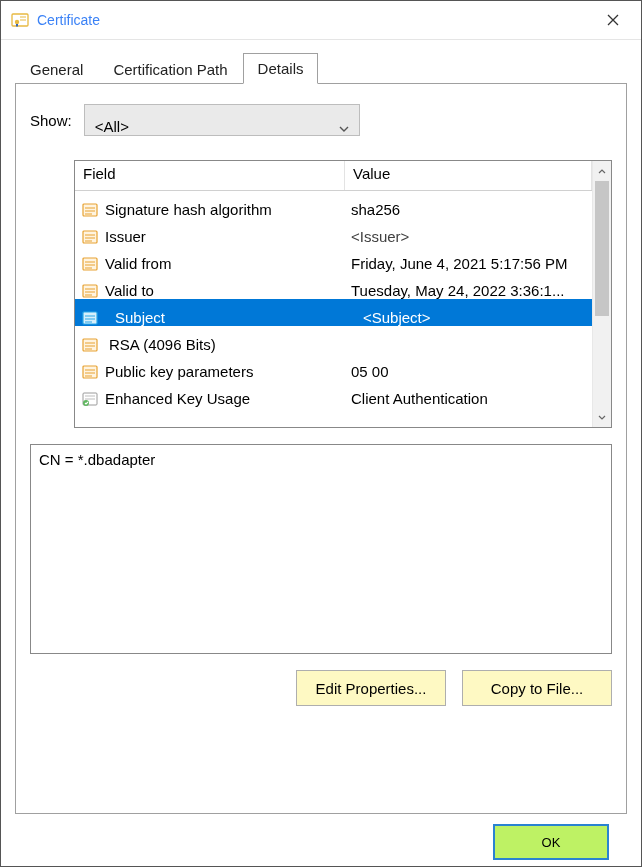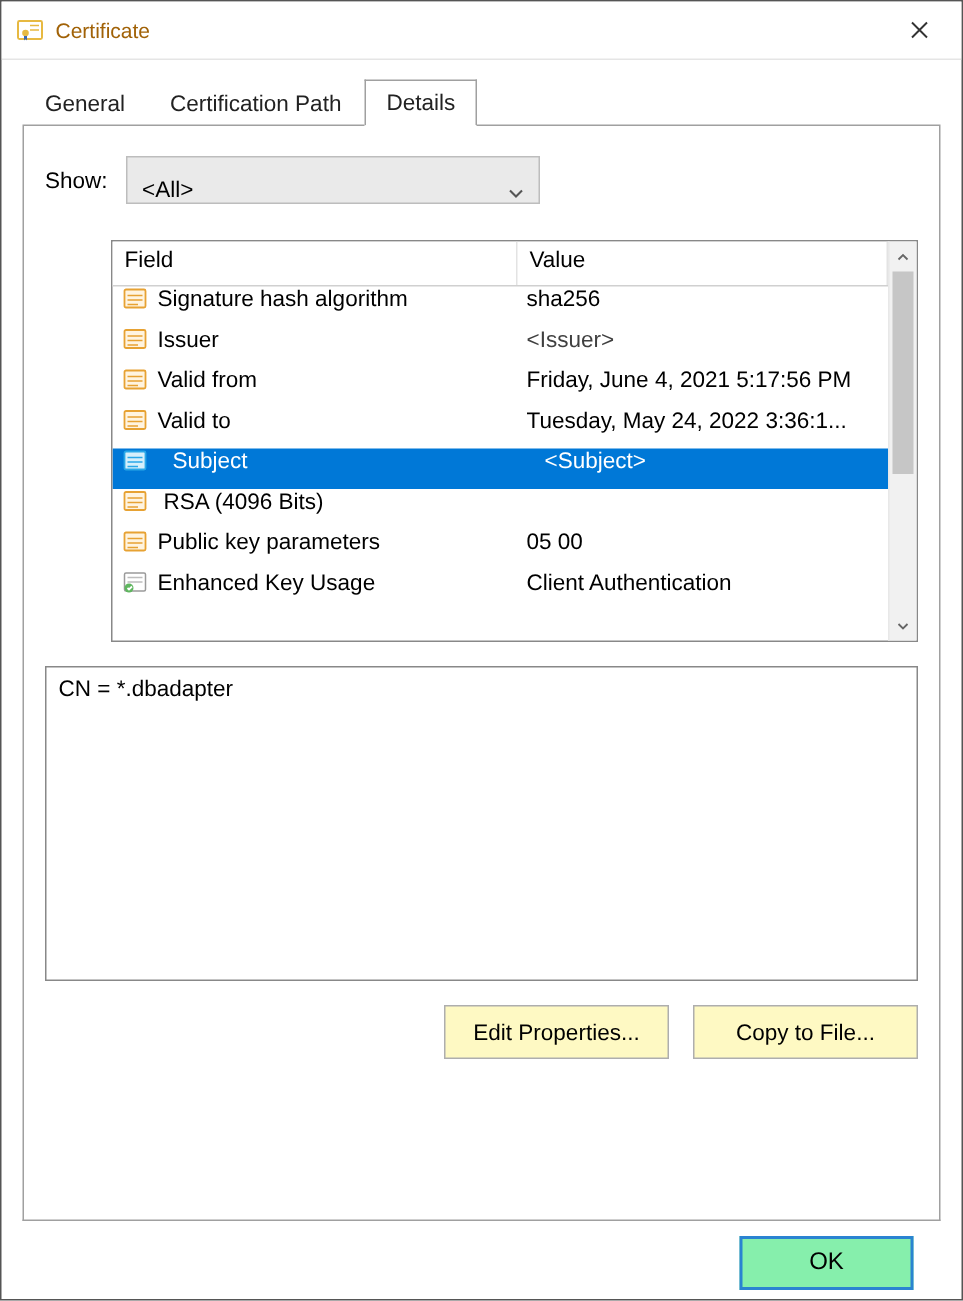--- a/index.html
+++ b/index.html
@@ -22,21 +22,21 @@
       background: #fff;
     }
     .titlebar .icon {
       width: 18px; height: 18px;
       margin: 0 8px 0 4px;
       display: inline-flex; align-items: center; justify-content: center;
     }
     .titlebar .title {
       font-size: 14px;
       flex: 1;
-      color: #a16207;
+      color: #3b82f6;
     }
     .titlebar .close {
       width: 44px; height: 28px;
       display: flex; align-items: center; justify-content: center;
       font-size: 15px;
       color: #333;
     }
     .hr { height: 1px; background: #e5e5e5; }
 
     
@@ -110,21 +110,21 @@
       padding: 4px 8px;
       font-size: 15px;
       border-right: 1px solid #e3e3e3;
     }
     .col.field { width: 270px; }
     .col.value { flex: 1; }
     .rows { }
     .row {
       display: flex;
       height: 27px;
-      align-items: flex-start;
+      align-items: flex-end;
       white-space: nowrap;
       overflow: hidden;
     }
     .row.selected {
       background: #0078d7;
       color: #fff;
     }
     .row .iconcell {
       width: 28px;
       display: flex; align-items: center; justify-content: center;
@@ -189,23 +189,23 @@
 
     
     .footer {
       display: flex; justify-content: flex-end;
       padding: 0 18px 0 0;
       margin-top: 10px;
     }
     .okbtn {
       width: 116px; height: 36px;
       border: 2px solid #2a83d1;
-      background: #86efac;
-      display: flex; align-items: center; justify-content: center;
-      font-size: 16px;
+      background: #bef264;
+      display: flex; align-items: center; justify-content: center;
+      font-size: 13px;
     }
   </style>
 </head>
 <body>
 
 <div class="titlebar">
   <span class="icon">
     <svg class="ficon" viewBox="0 0 18 16">
       <rect x="1" y="2" width="16" height="12" rx="1" fill="#fff" stroke="#e7b941" stroke-width="1.3"></rect>
       <circle cx="6" cy="10" r="2.2" fill="#e7b941"></circle>

